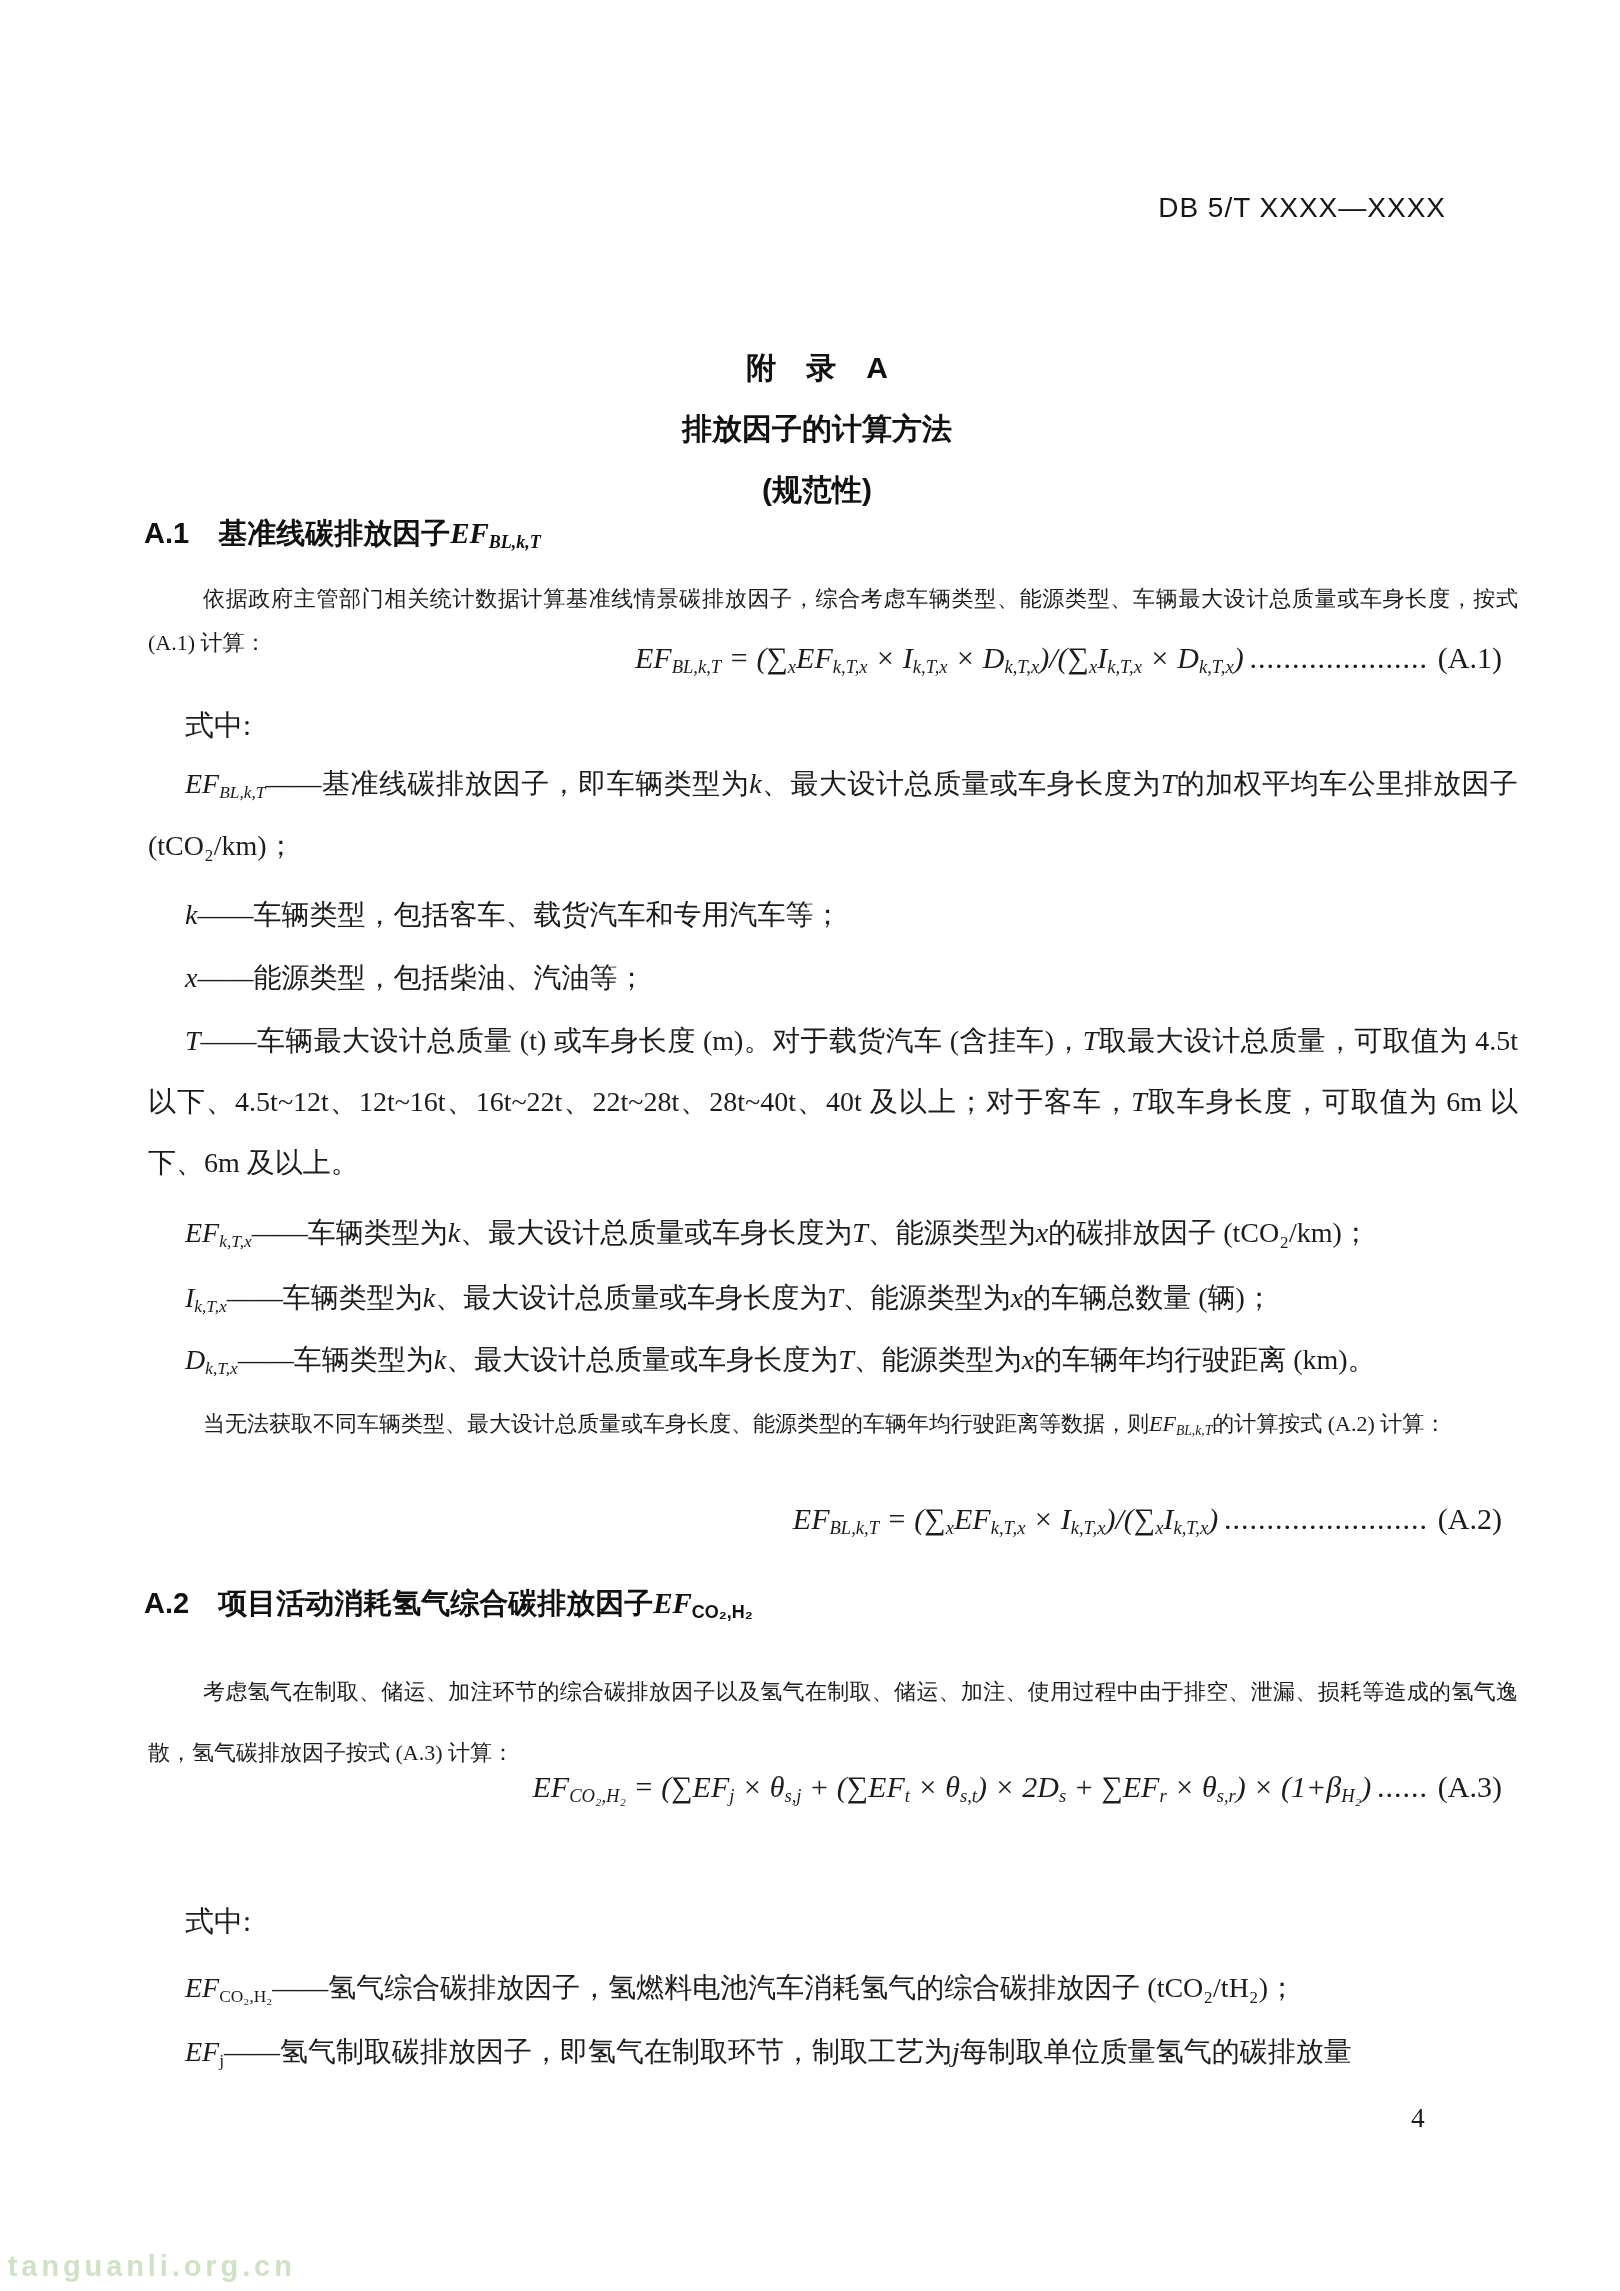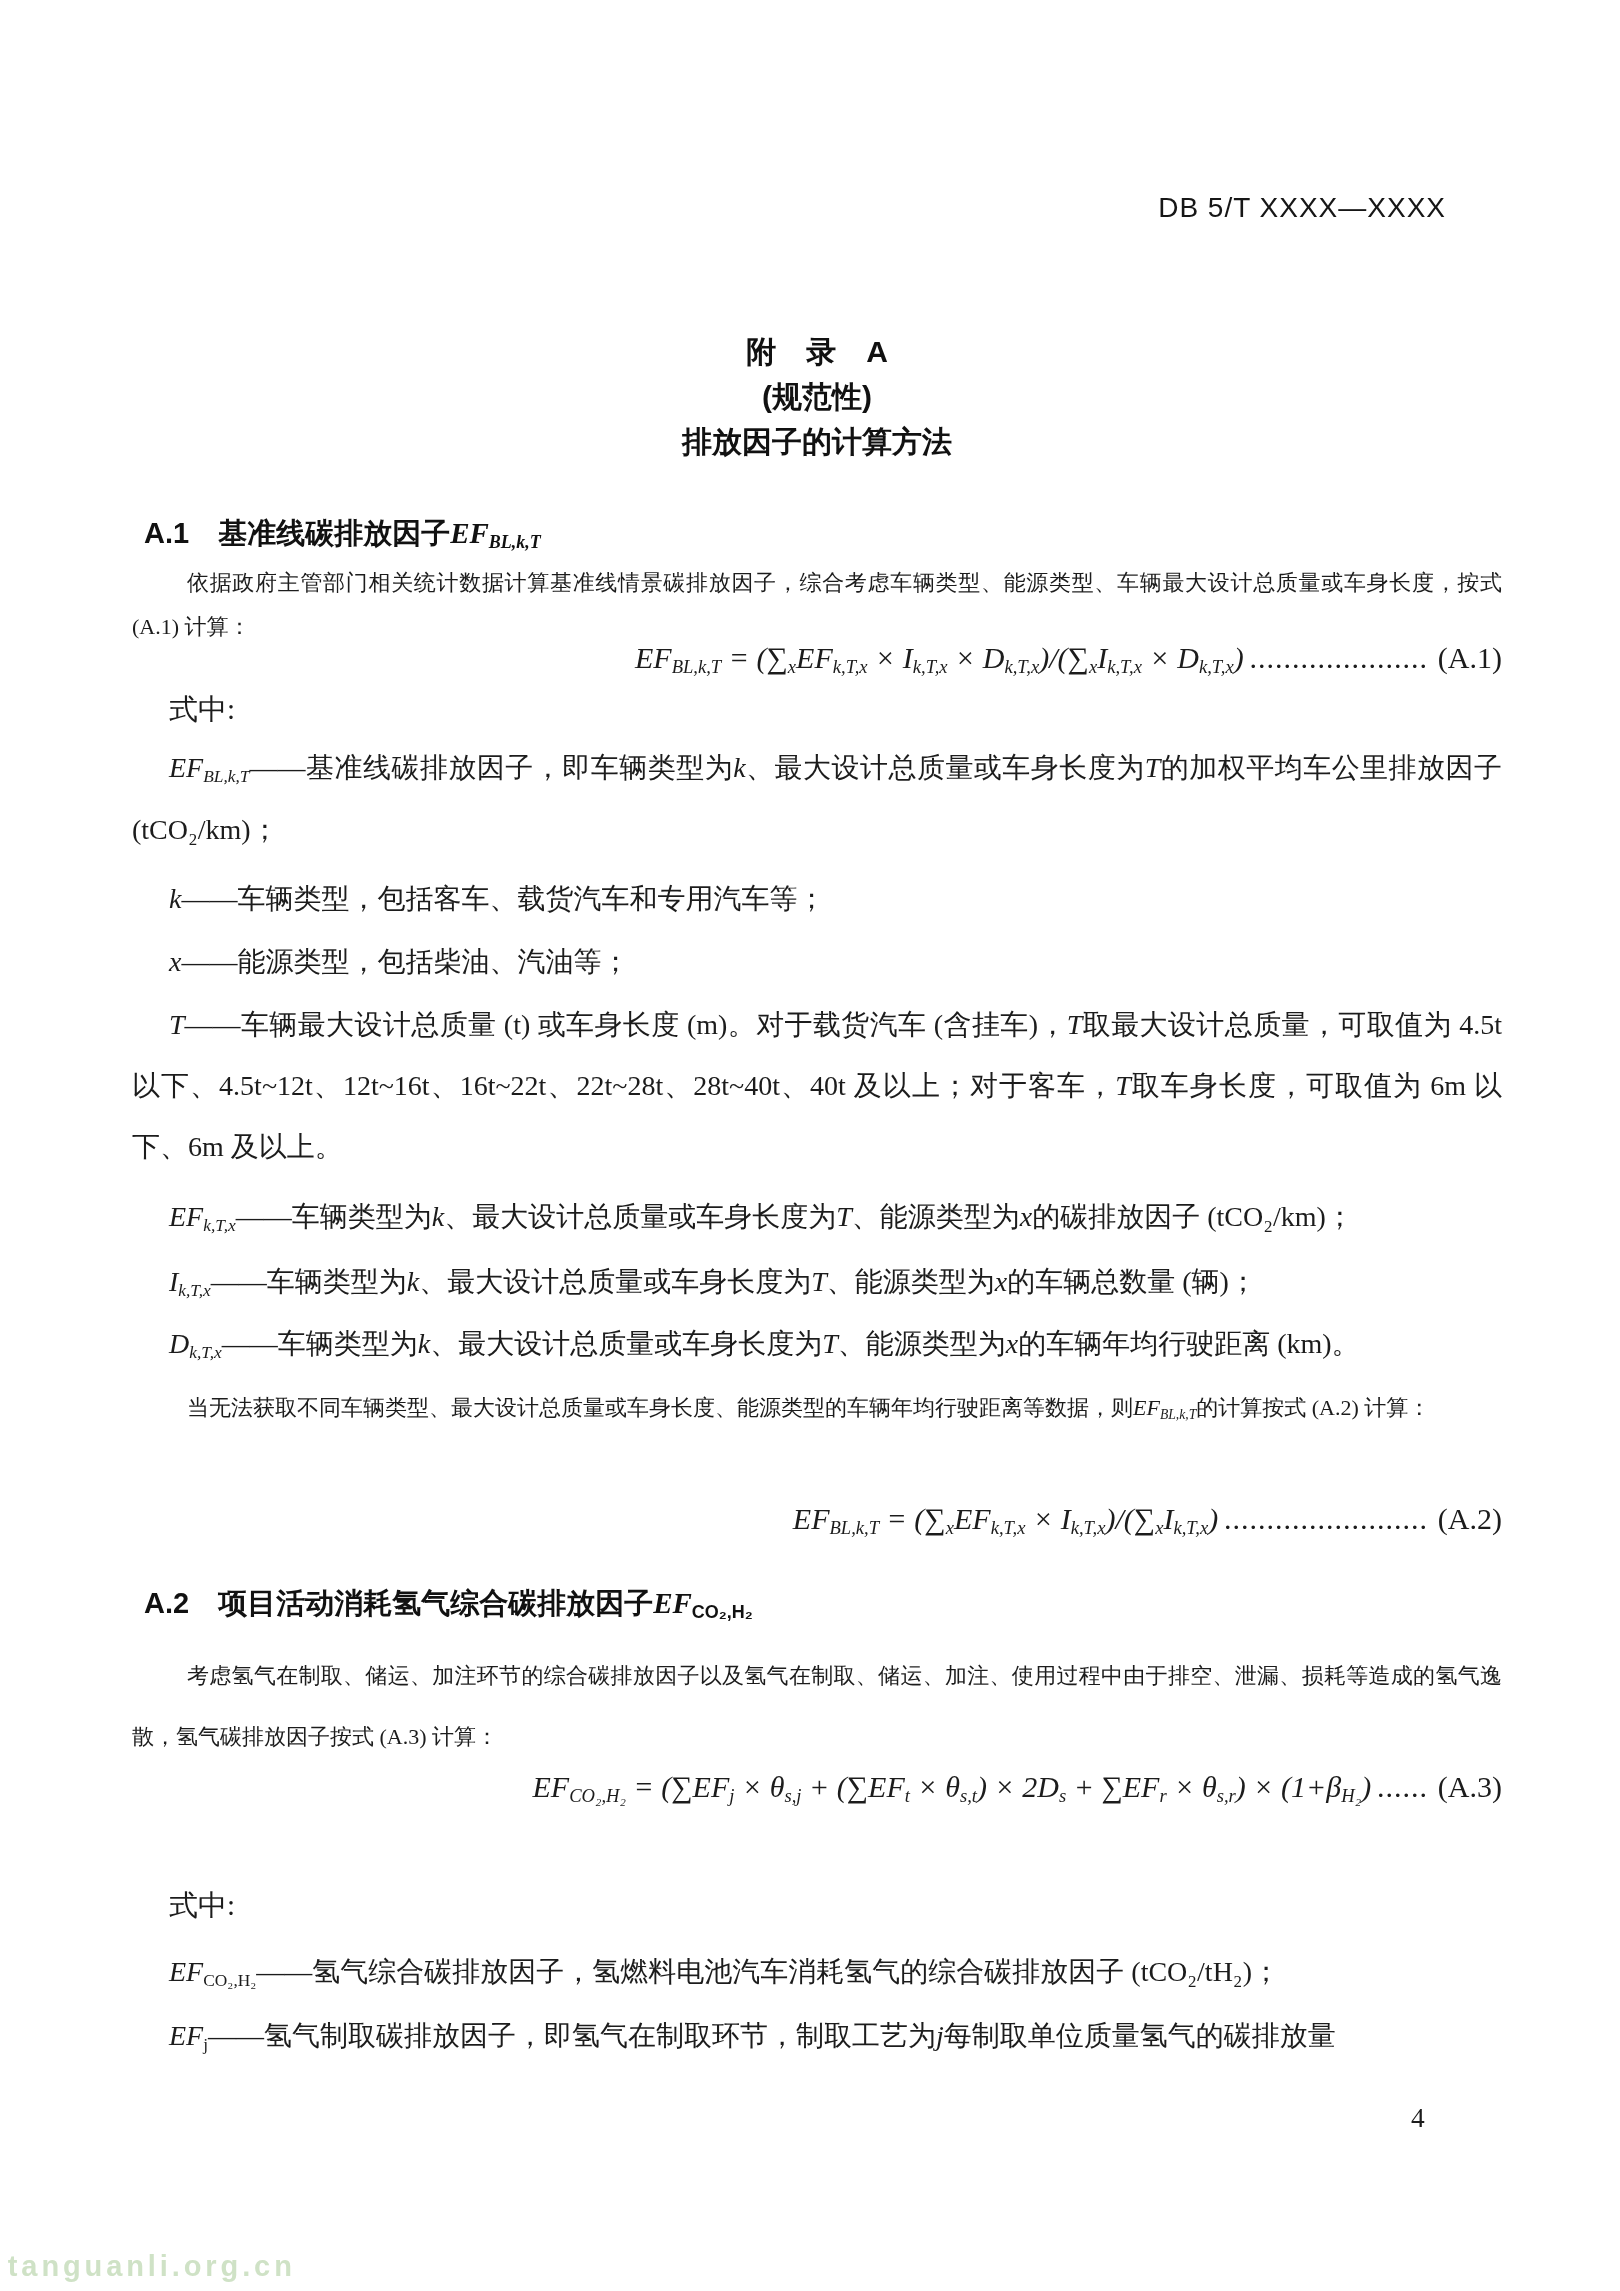--- a/index.html
+++ b/index.html
@@ -25,21 +25,21 @@
   }
   .sec-heading{
     left:132px;width:1370px;
     font-family:"Liberation Sans","DejaVu Sans",sans-serif;
     font-weight:bold;font-size:29px;margin:12px;color:#111;
   }
   .sec-heading i{
     font-family:"Liberation Serif","DejaVu Serif",serif;
     font-weight:600;
   }
-  p{margin:0;}
+  p{margin:16px;}
   .body-p{
     left:132px;width:1370px;
     font-size:22px;text-align:justify;text-indent:55px;line-height:44px;
   }
   .def-p{
     left:132px;width:1370px;
     font-size:28px;text-align:justify;text-indent:37px;line-height:62px;
   }
   .where-p{
     left:132px;width:1370px;
@@ -72,22 +72,22 @@
     font-size:29px;letter-spacing:3.9px;font-weight:bold;
   }
 </style>
 </head>
 <body>
 
 <div class="abs doc-header">DB 5/T XXXX—XXXX</div>
 
 <div class="abs title-block">
   <p>附　录　A</p>
+  <p>排放因子的计算方法</p>
   <p>(规范性)</p>
-  <p>排放因子的计算方法</p>
 </div>
 
 <h2 class="abs sec-heading" style="top:502px;">A.1　基准线碳排放因子<i>EF</i><sub><i>BL,k,T</i></sub></h2>
 
 <p class="abs body-p" style="top:561px;">依据政府主管部门相关统计数据计算基准线情景碳排放因子，综合考虑车辆类型、能源类型、车辆最大设计总质量或车身长度，按式 (A.1) 计算：</p>
 
 <div class="abs formula-row" style="top:641px;">
   <span class="formula-expr"><i>EF</i><sub><i>BL,k,T</i></sub> = (∑<sub><i>x</i></sub><i>EF</i><sub><i>k,T,x</i></sub> × <i>I</i><sub><i>k,T,x</i></sub> × <i>D</i><sub><i>k,T,x</i></sub>)/(∑<sub><i>x</i></sub><i>I</i><sub><i>k,T,x</i></sub> × <i>D</i><sub><i>k,T,x</i></sub>)</span><span class="formula-dots">.....................</span><span class="formula-label">(A.1)</span>
 </div>
 

